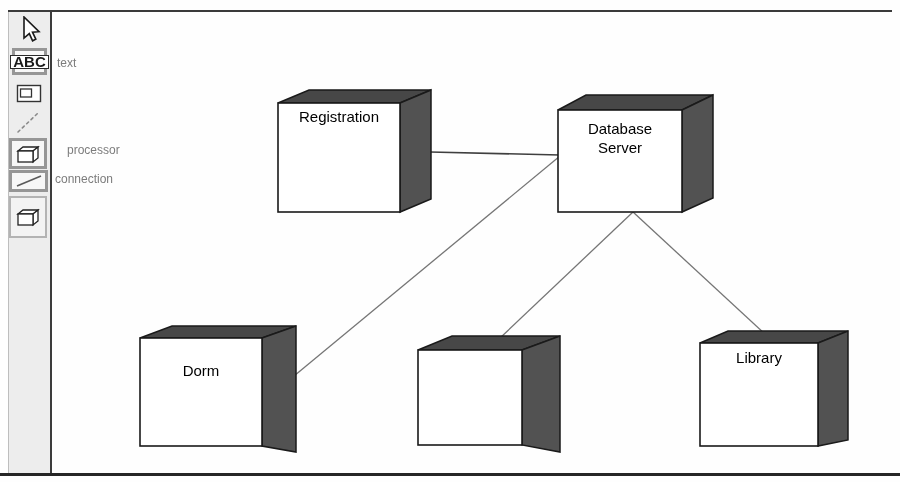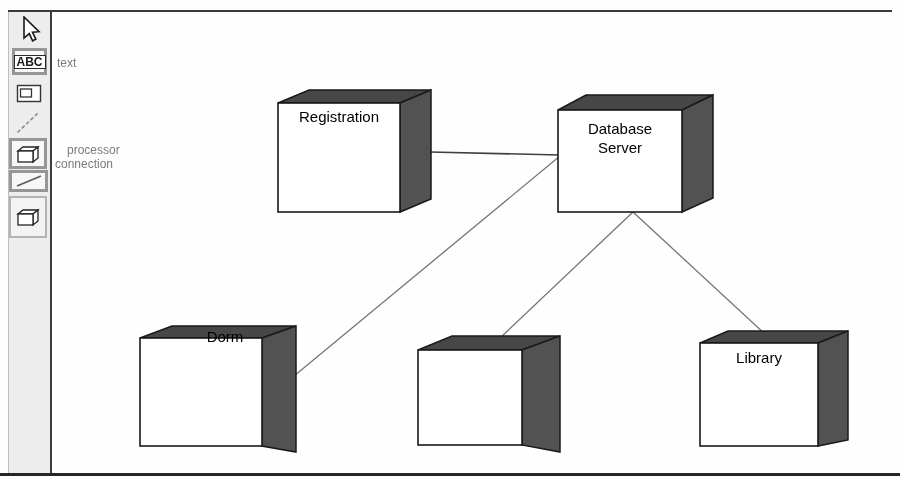--- a/index.html
+++ b/index.html
@@ -10,21 +10,21 @@
   .frame-top{position:absolute;left:8px;top:10px;width:884px;height:2px;background:#3a3a3a;}
   .frame-bottom{position:absolute;left:0;top:473px;width:900px;height:3px;background:#262626;}
 
   
   #toolbar{position:absolute;left:8px;top:12px;width:44px;height:461px;background:#ededed;
            border-right:2px solid #3c3c3c;border-left:1px solid #bdbdbd;box-sizing:border-box;}
   .tool{position:absolute;display:flex;align-items:center;justify-content:center;
         box-sizing:border-box;background:transparent;}
   .tool.selected{border:3px solid #969696;background:#f7f7f7;}
   .tool.framed{border:2px solid #b3b3b3;background:#f3f3f3;}
-  .abc-box{border:1px solid #2a2a2a;background:#fff;padding:1px 2px;font-size:12px;
+  .abc-box{border:1px solid #2a2a2a;background:#fff;padding:1px 2px;font-size:15px;
            font-weight:bold;color:#1a1a1a;letter-spacing:0;line-height:10px;}
   .tb-label{position:absolute;color:#7c7c7c;font-size:12px;line-height:20px;white-space:nowrap;}
 
   
   #canvas-svg{position:absolute;left:0;top:0;width:900px;height:482px;}
   .node-label{position:absolute;color:#000000;font-size:15px;line-height:19px;
               text-align:center;white-space:pre-line;pointer-events:none;}
 </style>
 </head>
 <body>
@@ -68,21 +68,21 @@
     <g>
       <polygon points="700,343 728,331 848,331 818,343" fill="#474747" stroke="#1a1a1a" stroke-width="1.5"></polygon>
       <polygon points="818,343 848,331 848,440 818,446" fill="#525252" stroke="#1a1a1a" stroke-width="1.5"></polygon>
       <rect x="700" y="343" width="118" height="103" fill="#ffffff" stroke="#1a1a1a" stroke-width="1.6"></rect>
     </g>
   </svg>
 
   <div class="node-label" style="left:278px;top:107px;width:122px;">Registration</div>
   <div class="node-label" style="left:558px;top:119px;width:124px;">Database
 Server</div>
-  <div class="node-label" style="left:140px;top:327px;width:122px;padding-left:24px;">Dorm</div>
+  <div class="node-label" style="left:140px;top:361px;width:122px;">Dorm</div>
   <div class="node-label" style="left:700px;top:348px;width:118px;">Library</div>
 
   <div id="toolbar">
 
     <div class="tool" style="left:6px;top:2px;width:30px;height:32px;">
       <svg width="24" height="28" viewBox="0 0 24 28">
         <path d="M6 1 L6 22 L11.3 17.6 L14.6 24.8 L17.8 23.2 L14.5 16.2 L21 15.7 Z" fill="#ffffff" stroke="#1a1a1a" stroke-width="1.6"></path>
       </svg>
     </div>
 
@@ -121,15 +121,15 @@
       <svg width="26" height="22" viewBox="0 0 26 22">
         <polygon points="3,8 8,4 23,4 18,8" fill="#fff" stroke="#222" stroke-width="1.3"></polygon>
         <polygon points="18,8 23,4 23,15 18,19" fill="#fff" stroke="#222" stroke-width="1.3"></polygon>
         <rect x="3" y="8" width="15" height="11" fill="#fff" stroke="#222" stroke-width="1.3"></rect>
       </svg>
     </div>
   </div>
 
   <span class="tb-label" style="left:57px;top:53px;">text</span>
   <span class="tb-label" style="left:67px;top:140px;">processor</span>
-  <span class="tb-label" style="left:55px;top:154px;">connection</span>
+  <span class="tb-label" style="left:55px;top:169px;">connection</span>
 
 </div>
 
 </body></html>

